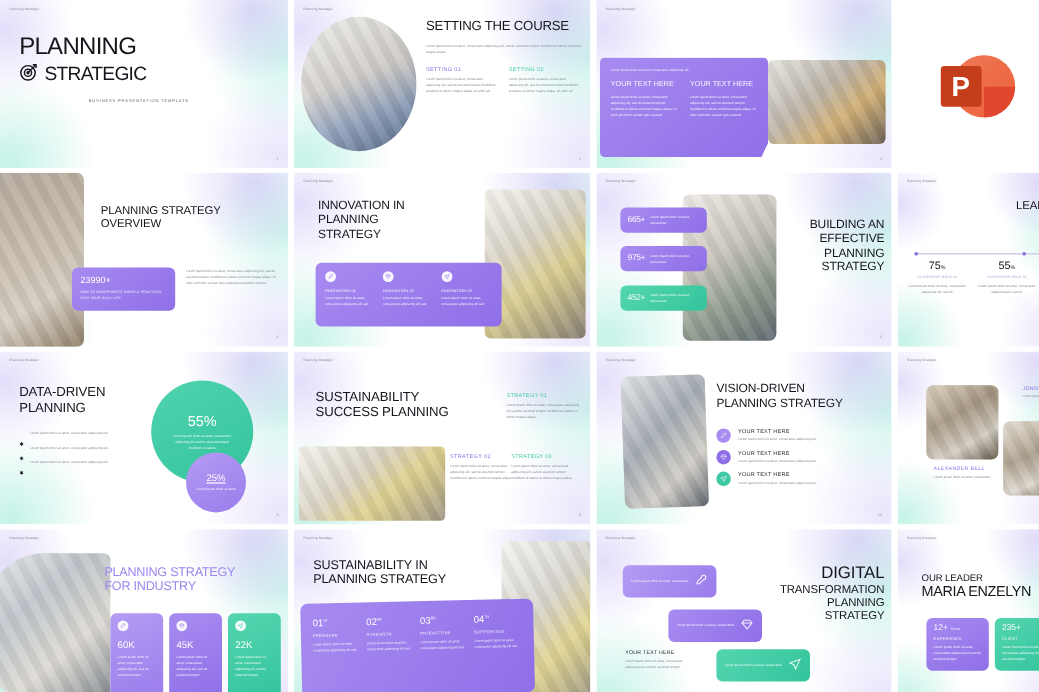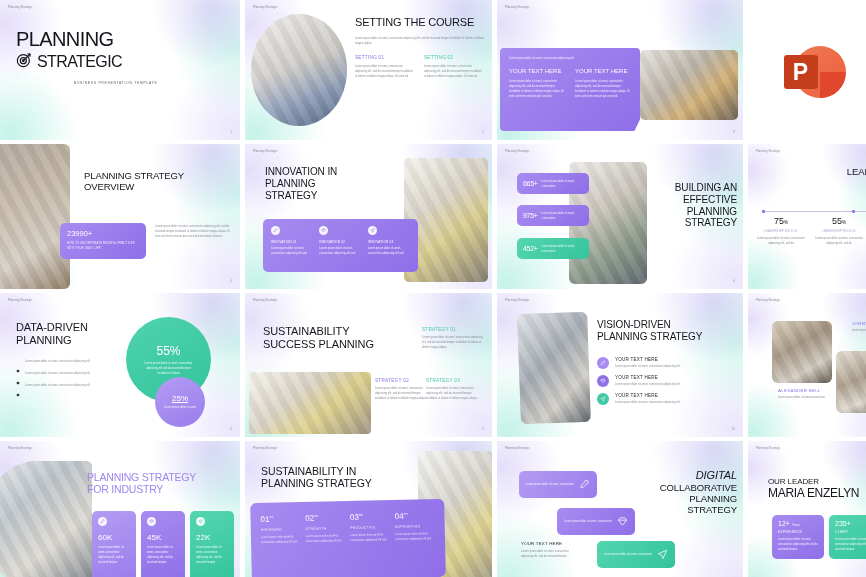--- a/index.html
+++ b/index.html
@@ -516,22 +516,22 @@
         <svg viewBox="0 0 24 24" width="11" height="11" fill="none" stroke="rgba(255,255,255,.85)" stroke-width="2">
             <path d="M21 3L3 10l7 3 3 8z"></path>
           </svg>
       </span>
     </div>
     <div style="position:absolute;left:24px;top:100px;width:60px;">
       <div style="font-size:4.4px;color:#2b2b33;letter-spacing:.2px;">YOUR TEXT HERE</div>
       <div class="lorem" style="margin-top:3px;">Lorem ipsum dolor sit amet, consectetur adipiscing elit, sed do eiusmod tempor</div>
     </div>
     <div style="position:absolute;right:6px;top:28px;text-align:right;">
-      <div class="h3" style="font-size:11px;font-style:italic;">DIGITAL</div>
-      <div class="h3" style="font-size:9.5px;">COLLABORATIVE</div>
+      <div class="h3" style="font-size:14px;">DIGITAL</div>
+      <div class="h3" style="font-size:9.5px;">TRANSFORMATION</div>
       <div class="h3" style="font-size:9.5px;">PLANNING</div>
       <div class="h3" style="font-size:9.5px;">STRATEGY</div>
     </div>
 
   </div>
 
   <div class="slide wash">
     <div class="tinylabel">Planning Strategic</div>
     <div style="position:absolute;left:20px;top:36px;">
       <div style="font-size:8px;color:#15151c;letter-spacing:-.1px;">OUR LEADER</div>

